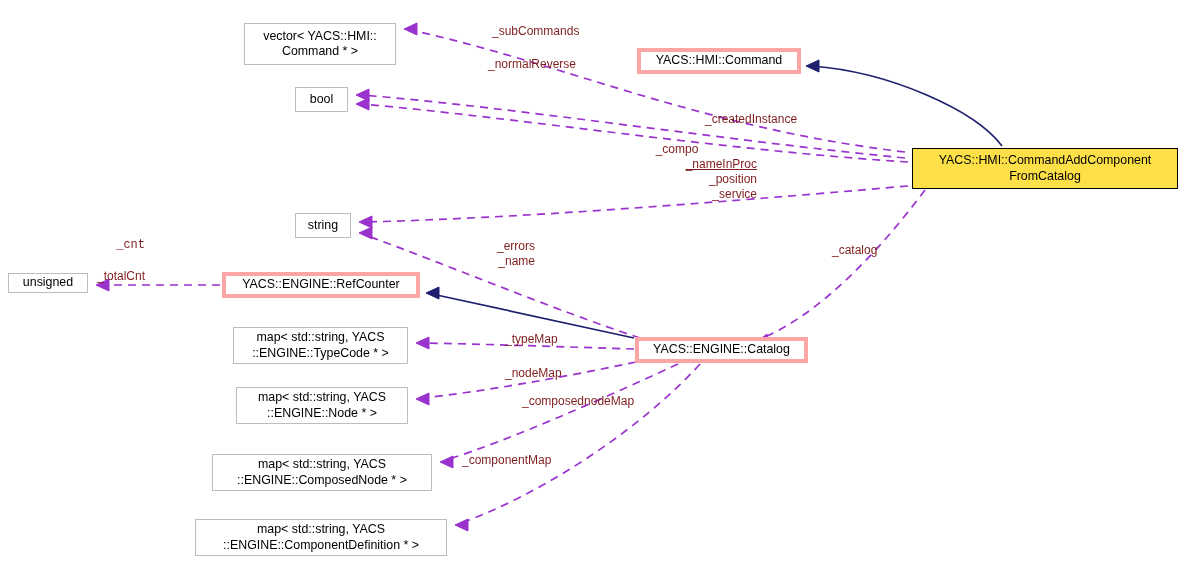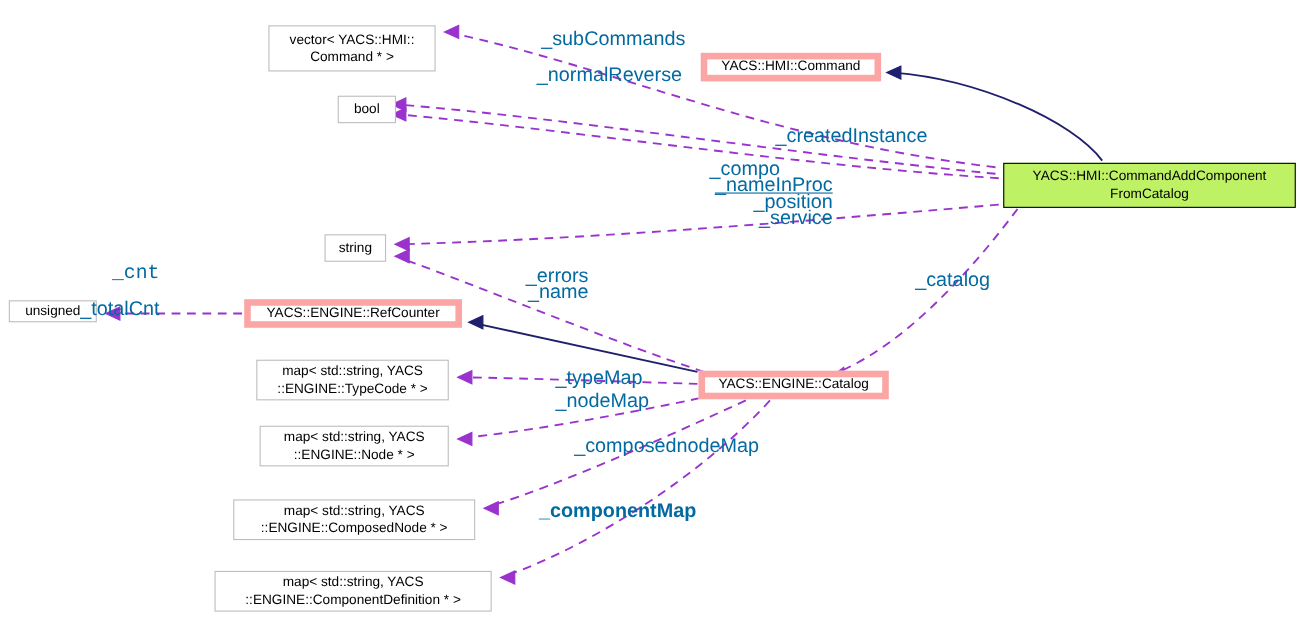--- a/index.html
+++ b/index.html
@@ -4,23 +4,23 @@
 <title>YACS::HMI::CommandAddComponentFromCatalog Collaboration Diagram</title>
 <style>
   html,body{margin:0;padding:0;background:#ffffff;}
   body{font-family:"Liberation Sans","DejaVu Sans",sans-serif;}
   #diagram-root{position:relative;width:1183px;height:567px;background:#ffffff;overflow:hidden;}
   svg#edges{position:absolute;left:0;top:0;width:1183px;height:567px;}
   .node{position:absolute;box-sizing:border-box;display:flex;align-items:center;
         justify-content:center;text-align:center;background:#ffffff;
         font-size:12.4px;color:#000000;line-height:1.22;padding:1px 5px;}
   .node.plain{border:1px solid #bdbdbd;}
-  .node.strong{border:6px solid #fca5a5;}
-  .node.highlight{border:1px solid #000000;background:#bef264;}
-  .edge-label{position:absolute;font-size:18px;color:#0369a1;
+  .node.strong{border:4px solid #fca5a5;}
+  .node.highlight{border:1px solid #000000;background:#fde047;}
+  .edge-label{position:absolute;font-size:12px;color:#7f1d1d;
               white-space:pre;line-height:1.28;}
   .edge-label.right{text-align:right;}
 </style>
 </head>
 <body>
 
 <div id="diagram-root">
   <svg id="edges" viewBox="0 0 1183 567" xmlns="http://www.w3.org/2000/svg">
       <g>
         <path d="M 905,152 C 700,128 560,62 410,30" fill="none" stroke="#9a32cd" stroke-width="1.7" stroke-dasharray="8,6"></path>
@@ -75,21 +75,21 @@
         <polygon points="439,287 439,299 426,293" fill="#1f1f6e" stroke="#1f1f6e" stroke-width="1"></polygon>
       </g>
     </svg>
   <div id="nodes-layer">
       <div class="node plain" style="left: 244px; top: 23px; width: 152px; height: 42px;">
         <span>vector&lt; YACS::HMI::<br>Command * &gt;</span>
       </div>
       <div class="node strong" style="left: 637px; top: 48px; width: 164px; height: 26px;">
         <span>YACS::HMI::Command</span>
       </div>
-      <div class="node plain" style="left: 295px; top: 87px; width: 53px; height: 25px; margin-left: 12px;">
+      <div class="node plain" style="left: 295px; top: 87px; width: 53px; height: 25px;">
         <span>bool</span>
       </div>
       <div class="node highlight" style="left: 912px; top: 148px; width: 266px; height: 41px;">
         <span>YACS::HMI::CommandAddComponent<br>FromCatalog</span>
       </div>
       <div class="node plain" style="left: 295px; top: 213px; width: 56px; height: 25px;">
         <span>string</span>
       </div>
       <div class="node plain" style="left: 8px; top: 273px; width: 80px; height: 20px; align-items: center;">
         <span>unsigned</span>
@@ -120,17 +120,17 @@
       <div class="edge-label right" style="left: 597px; top: 142px; width: 160px; text-align: center;">_compo</div>
       <div class="edge-label right" style="left: 597px; top: 157px; width: 160px; text-decoration: underline;">_nameInProc</div>
       <div class="edge-label right" style="left: 597px; top: 172px; width: 160px;">_position</div>
       <div class="edge-label right" style="left: 597px; top: 187px; width: 160px;">_service</div>
       <div class="edge-label right" style="left: 80px; top: 238px; width: 65px; font-family: Liberation Mono, monospace;">_cnt</div>
       <div class="edge-label right" style="left: 70px; top: 269px; width: 75px;">_totalCnt</div>
       <div class="edge-label right" style="left: 455px; top: 239px; width: 80px;">_errors</div>
       <div class="edge-label right" style="left: 455px; top: 254px; width: 80px;">_name</div>
       <div class="edge-label" style="left: 832px; top: 243px;">_catalog</div>
       <div class="edge-label" style="left: 505px; top: 332px;">_typeMap</div>
-      <div class="edge-label" style="left: 505px; top: 353px;">_nodeMap</div>
+      <div class="edge-label" style="left: 505px; top: 366px;">_nodeMap</div>
       <div class="edge-label" style="left: 474px; top: 394px; margin-left: 48px;">_composednodeMap</div>
-      <div class="edge-label" style="left: 490px; top: 453px; font-weight: bold;">_componentMap</div>
+      <div class="edge-label" style="left: 462px; top: 453px;">_componentMap</div>
     </div>
 </div>
 
 </body></html>

